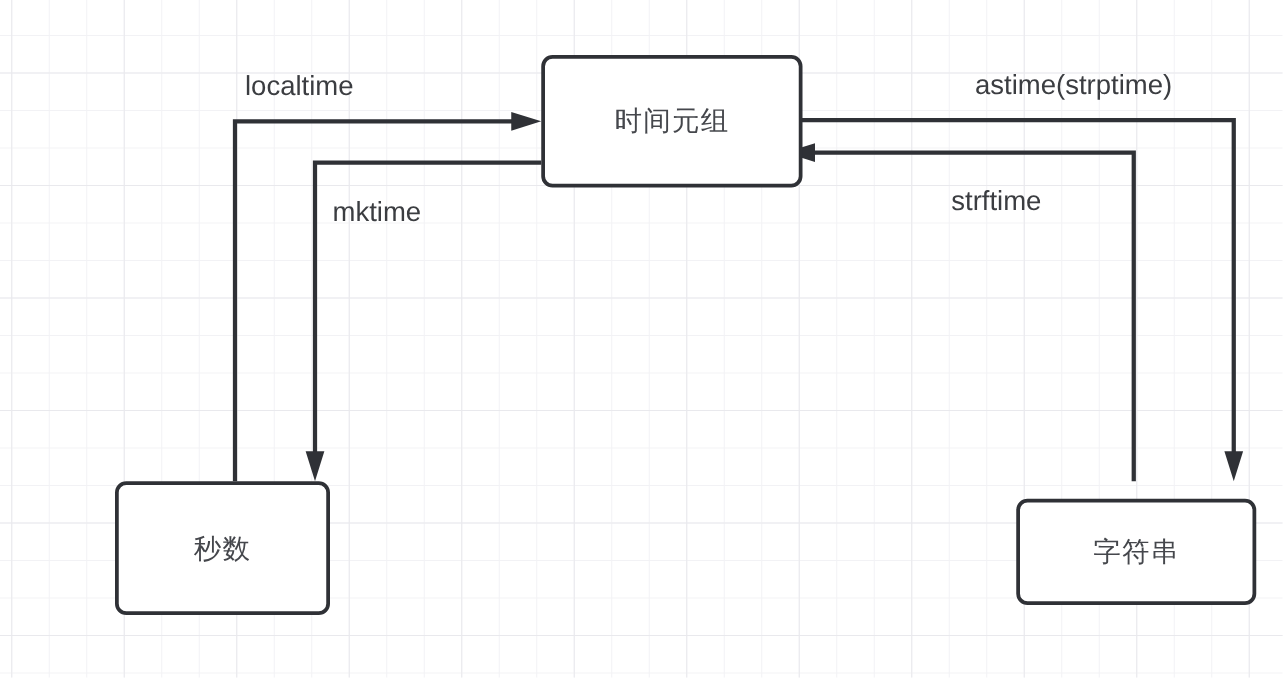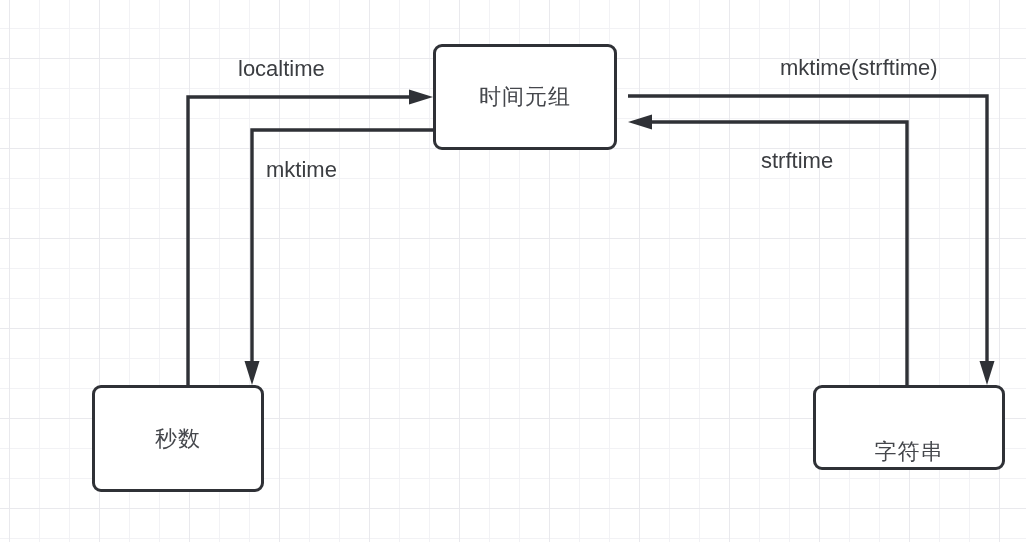--- a/index.html
+++ b/index.html
@@ -39,31 +39,31 @@
     border: 3px solid #2f3136;
     border-radius: 9px;
     background: #ffffff;
     display: flex;
     align-items: center;
     justify-content: center;
     font-size: 22px;
     letter-spacing: 1px;
     color: #45474c;
   }
-  .node-time-tuple { left: 433px; top: 44px;  width: 184px; height: 106px; }
+  .node-time-tuple { left: 433px; top: 44px;  width: 209px; height: 106px; }
   .node-seconds    { left: 92px;  top: 385px; width: 172px; height: 107px; }
-  .node-string     { left: 813px; top: 385px; width: 192px; height: 85px; align-items: flex-end;  }
+  .node-string     { left: 813px; top: 399px; width: 192px; height: 85px;  }
   .edge-label {
     position: absolute;
     font-size: 22px;
     line-height: 24px;
     color: #3b3d41;
     white-space: nowrap;
   }
-  .label-localtime { left: 196px; top: 57px; margin-left: 42px;  }
+  .label-localtime { left: 196px; top: 57px;  }
   .label-mktime    { left: 266px; top: 158px; text-align: center; }
   .label-astime    { left: 780px; top: 56px;  }
   .label-strptime  { left: 761px; top: 149px; }
 </style>
 </head>
 <body>
 
 <div class="canvas">
 
   <svg class="edges-svg" viewBox="0 0 1026 542" xmlns="http://www.w3.org/2000/svg">
@@ -98,17 +98,17 @@
   </div>
 
   <div class="node node-string">
     <span>字符串</span>
   </div>
 
   <div class="edge-label label-localtime">localtime</div>
 
   <div class="edge-label label-mktime">mktime</div>
 
-  <div class="edge-label label-astime">mktime(strftime)</div>
+  <div class="edge-label label-astime">astime(strptime)</div>
 
   <div class="edge-label label-strptime">strftime</div>
 
 </div>
 
 </body></html>

